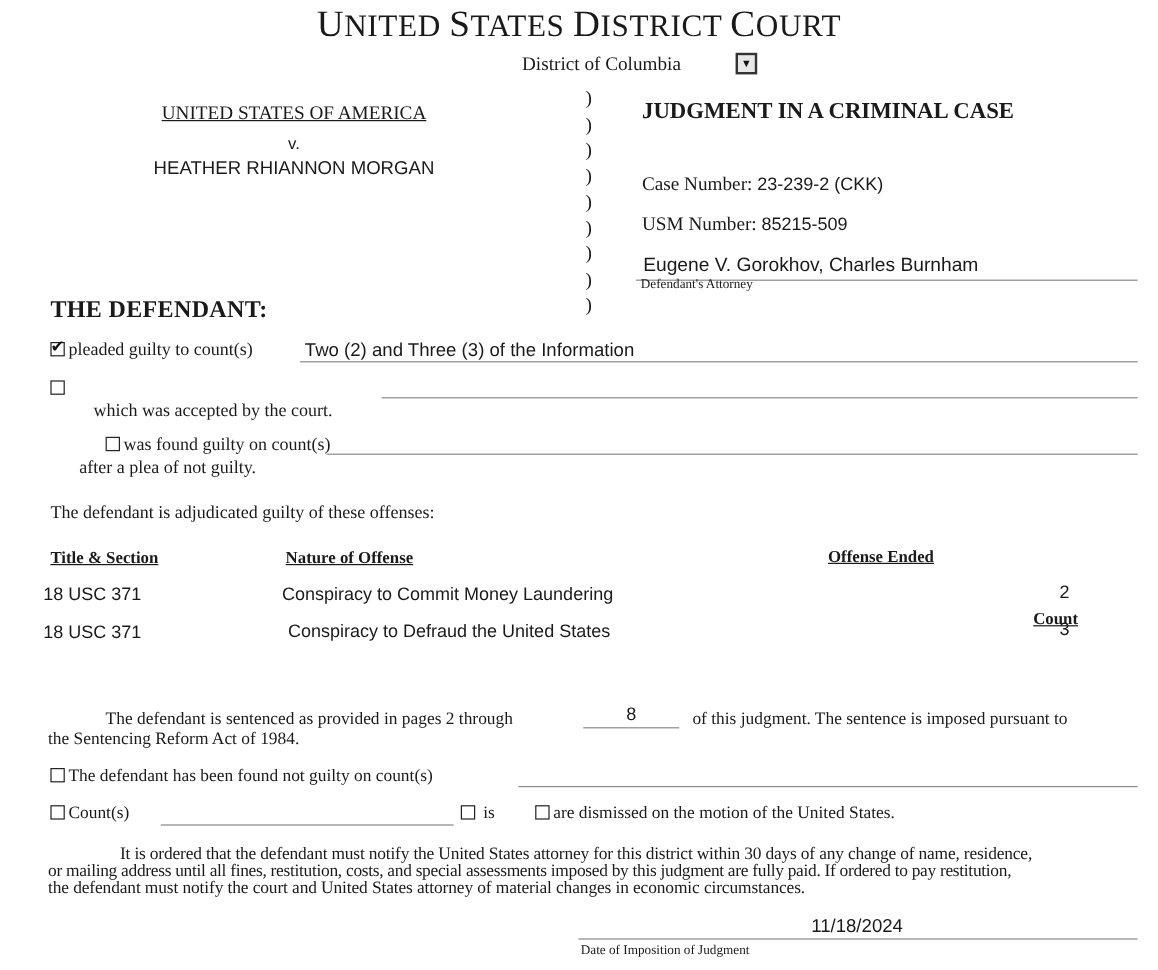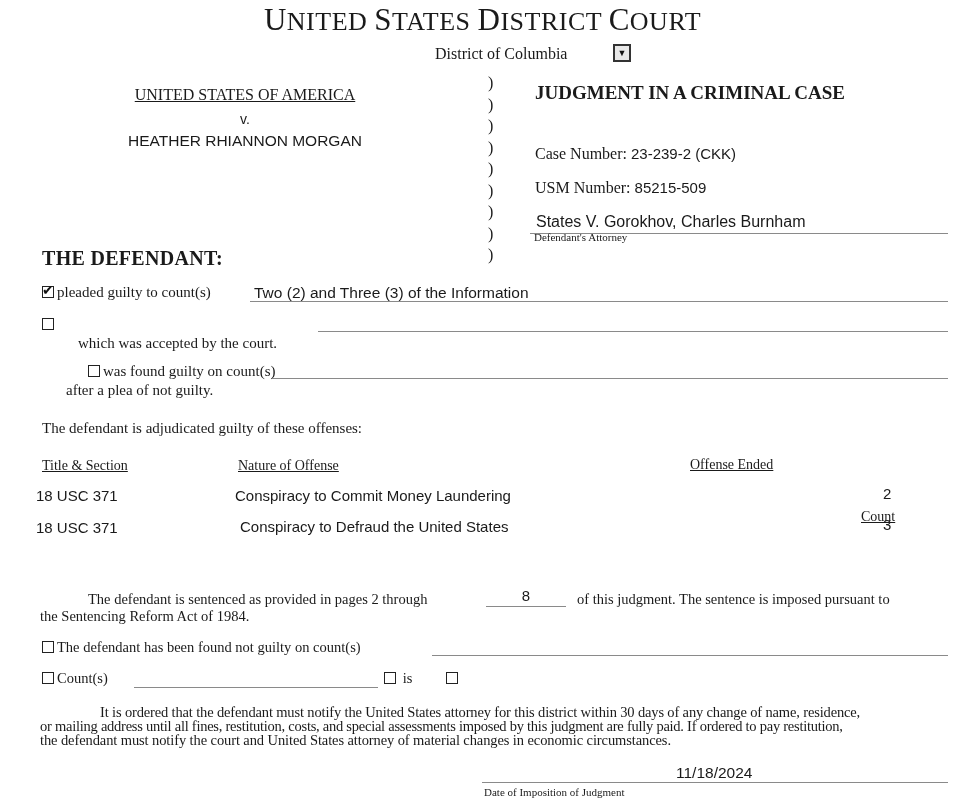--- a/index.html
+++ b/index.html
@@ -32,21 +32,21 @@
   .defendant-heading { left: 42px; top: 247px; font-size: 20px; font-weight: bold; letter-spacing: 0.3px; }
   .cb {
     display: inline-block; width: 12px; height: 12px; border: 1.3px solid #222;
     box-sizing: border-box; vertical-align: -1px; margin-right: 3px; position: relative;
   }
   .cb.checked::after {
     content: "\2714"; position: absolute; left: -1px; top: -5px; font-size: 14px; color: #111;
     font-family: "DejaVu Sans", sans-serif;
   }
   .row-text { font-size: 15px; }
-  .th { font-size: 14px; font-weight: normal; text-decoration: underline; }
+  .th { font-size: 14px; font-weight: bold; text-decoration: underline; }
   .td { font-size: 15px; font-family: "Liberation Sans", sans-serif; }
   .para { font-size: 14.5px; }
   .small { font-size: 11px; }
 </style>
 </head>
 <body>
 
 <div class="abs court-title serif">
   <span class="big">U</span><span>NITED </span><span class="big">S</span><span>TATES </span><span class="big">D</span><span>ISTRICT </span><span class="big">C</span><span>OURT</span>
 </div>
@@ -71,21 +71,21 @@
 
 <div class="abs judgment-title">JUDGMENT IN A CRIMINAL CASE</div>
 <div class="abs" style="left:535px;top:145px;">
   <span class="label">Case Number:</span>
   <span class="value">23-239-2 (CKK)</span>
 </div>
 <div class="abs" style="left:535px;top:179px;">
   <span class="label">USM Number:</span>
   <span class="value">85215-509</span>
 </div>
-<div class="abs value" style="left:536px;top:213px;font-size:16px;">States V. Gorokhov, Charles Burnham</div>
+<div class="abs value" style="left:536px;top:213px;font-size:16px;">Eugene V. Gorokhov, Charles Burnham</div>
 <div class="line" style="left:530px;top:233px;width:418px;"></div>
 <div class="abs small" style="left:534px;top:231px;">Defendant's Attorney</div>
 
 <div class="abs defendant-heading">THE DEFENDANT:</div>
 
 <div class="abs row-text" style="left:42px;top:284px;">
   <span class="cb checked"></span><span>pleaded guilty to count(s)</span>
 </div>
 <div class="abs value" style="left:254px;top:284px;font-size:15.5px;">Two (2)  and Three (3) of the Information</div>
 <div class="line" style="left:250px;top:301px;width:698px;"></div>
@@ -136,21 +136,21 @@
 <div class="line" style="left:432px;top:655px;width:516px;"></div>
 
 <div class="abs para" style="left:42px;top:670px;">
   <span class="cb"></span><span>Count(s)</span>
 </div>
 <div class="line" style="left:134px;top:687px;width:244px;"></div>
 <div class="abs para" style="left:384px;top:670px;">
   <span class="cb"></span>&nbsp;<span>is</span>
 </div>
 <div class="abs para" style="left:446px;top:670px;">
-  <span class="cb"></span>
+  <span class="cb"></span><span>are dismissed on the motion of the United States.</span>
 </div>
 
 <div class="abs para" style="left:100px;top:704px;letter-spacing:-0.15px;">It is ordered that the defendant must notify the United States attorney for this district within 30 days of any change of name, residence,</div>
 <div class="abs para" style="left:40px;top:718px;letter-spacing:-0.25px;">or mailing address until all fines, restitution, costs, and special assessments imposed by this judgment are fully paid.  If ordered to pay restitution,</div>
 <div class="abs para" style="left:40px;top:732px;letter-spacing:-0.1px;">the defendant must notify the court and United States attorney of material changes in economic circumstances.</div>
 
 <div class="abs value" style="left:676px;top:764px;font-size:15.5px;">11/18/2024</div>
 <div class="line" style="left:482px;top:782px;width:466px;"></div>
 <div class="abs small" style="left:484px;top:786px;">Date of Imposition of Judgment</div>
 

